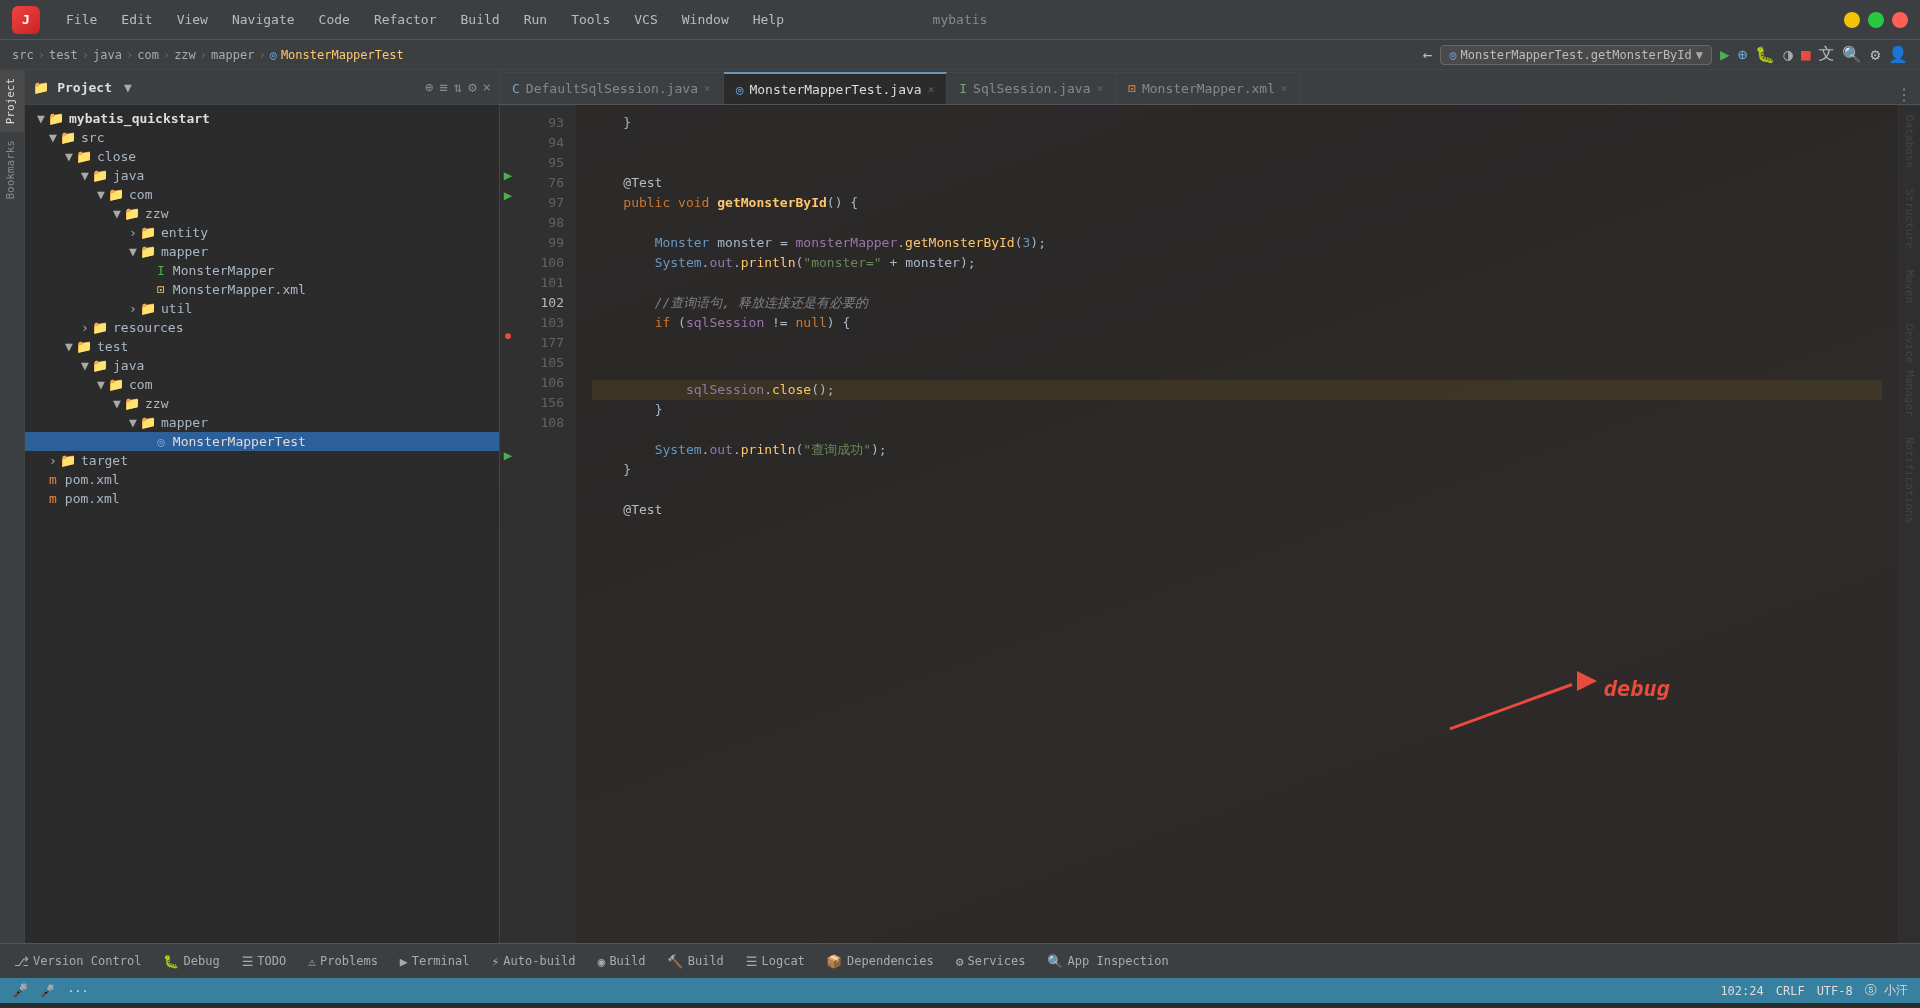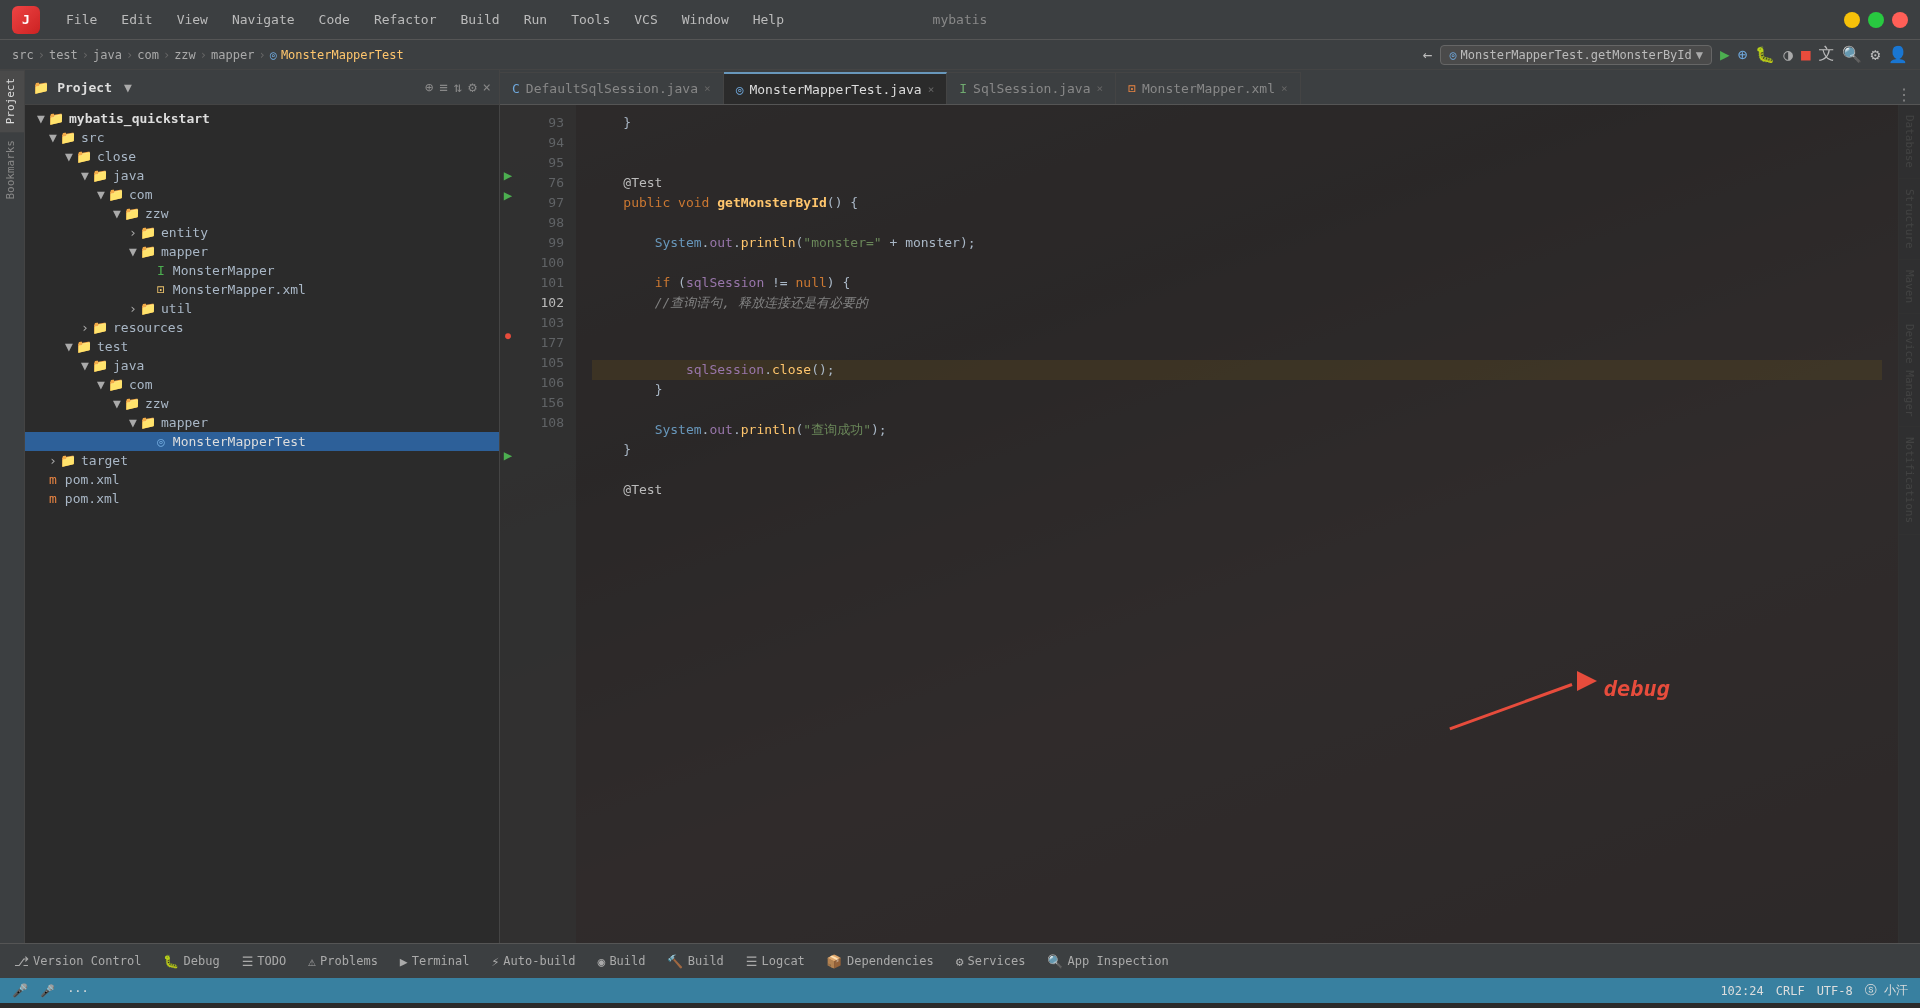--- a/index.html
+++ b/index.html
@@ -670,24 +670,25 @@
         <div class="ln">108</div>
       </div>
 
       <div id="code-content">
         <div class="code-line">    <span class="punct">}</span></div>
         <div class="code-line">&nbsp;</div>
         <div class="code-line">&nbsp;</div>
         <div class="code-line">    <span class="anno">@Test</span></div>
         <div class="code-line">    <span class="kw">public</span> <span class="kw">void</span> <span class="fn2">getMonsterById</span><span class="punct">() {</span></div>
         <div class="code-line">&nbsp;</div>
+        <div class="code-line">        <span class="type">Monster</span> <span class="var">monster</span> <span class="punct">=</span> <span class="cn">monsterMapper</span><span class="punct">.</span><span class="method">getMonsterById</span><span class="punct">(</span><span class="num">3</span><span class="punct">);</span></div>
         <div class="code-line">        <span class="type">System</span><span class="punct">.</span><span class="cn">out</span><span class="punct">.</span><span class="method">println</span><span class="punct">(</span><span class="str">"monster="</span> <span class="punct">+</span> <span class="var">monster</span><span class="punct">);</span></div>
         <div class="code-line">&nbsp;</div>
+        <div class="code-line">        <span class="comment">//查询语句, 释放连接还是有必要的</span></div>
         <div class="code-line">        <span class="kw">if</span> <span class="punct">(</span><span class="cn">sqlSession</span> <span class="punct">!=</span> <span class="kw">null</span><span class="punct">) {</span></div>
-        <div class="code-line">        <span class="comment">//查询语句, 释放连接还是有必要的</span></div>
         <div class="code-line debug-line">            <span class="cn">sqlSession</span><span class="punct">.</span><span class="method">close</span><span class="punct">();</span></div>
         <div class="code-line">        <span class="punct">}</span></div>
         <div class="code-line">&nbsp;</div>
         <div class="code-line">        <span class="type">System</span><span class="punct">.</span><span class="cn">out</span><span class="punct">.</span><span class="method">println</span><span class="punct">(</span><span class="str">"查询成功"</span><span class="punct">);</span></div>
         <div class="code-line">    <span class="punct">}</span></div>
         <div class="code-line">&nbsp;</div>
         <div class="code-line">    <span class="anno">@Test</span></div>
       </div>
 
       <div id="debug-overlay" style="position:absolute; right:250px; bottom:230px; z-index:5; display:flex; align-items:center; gap:12px;">

